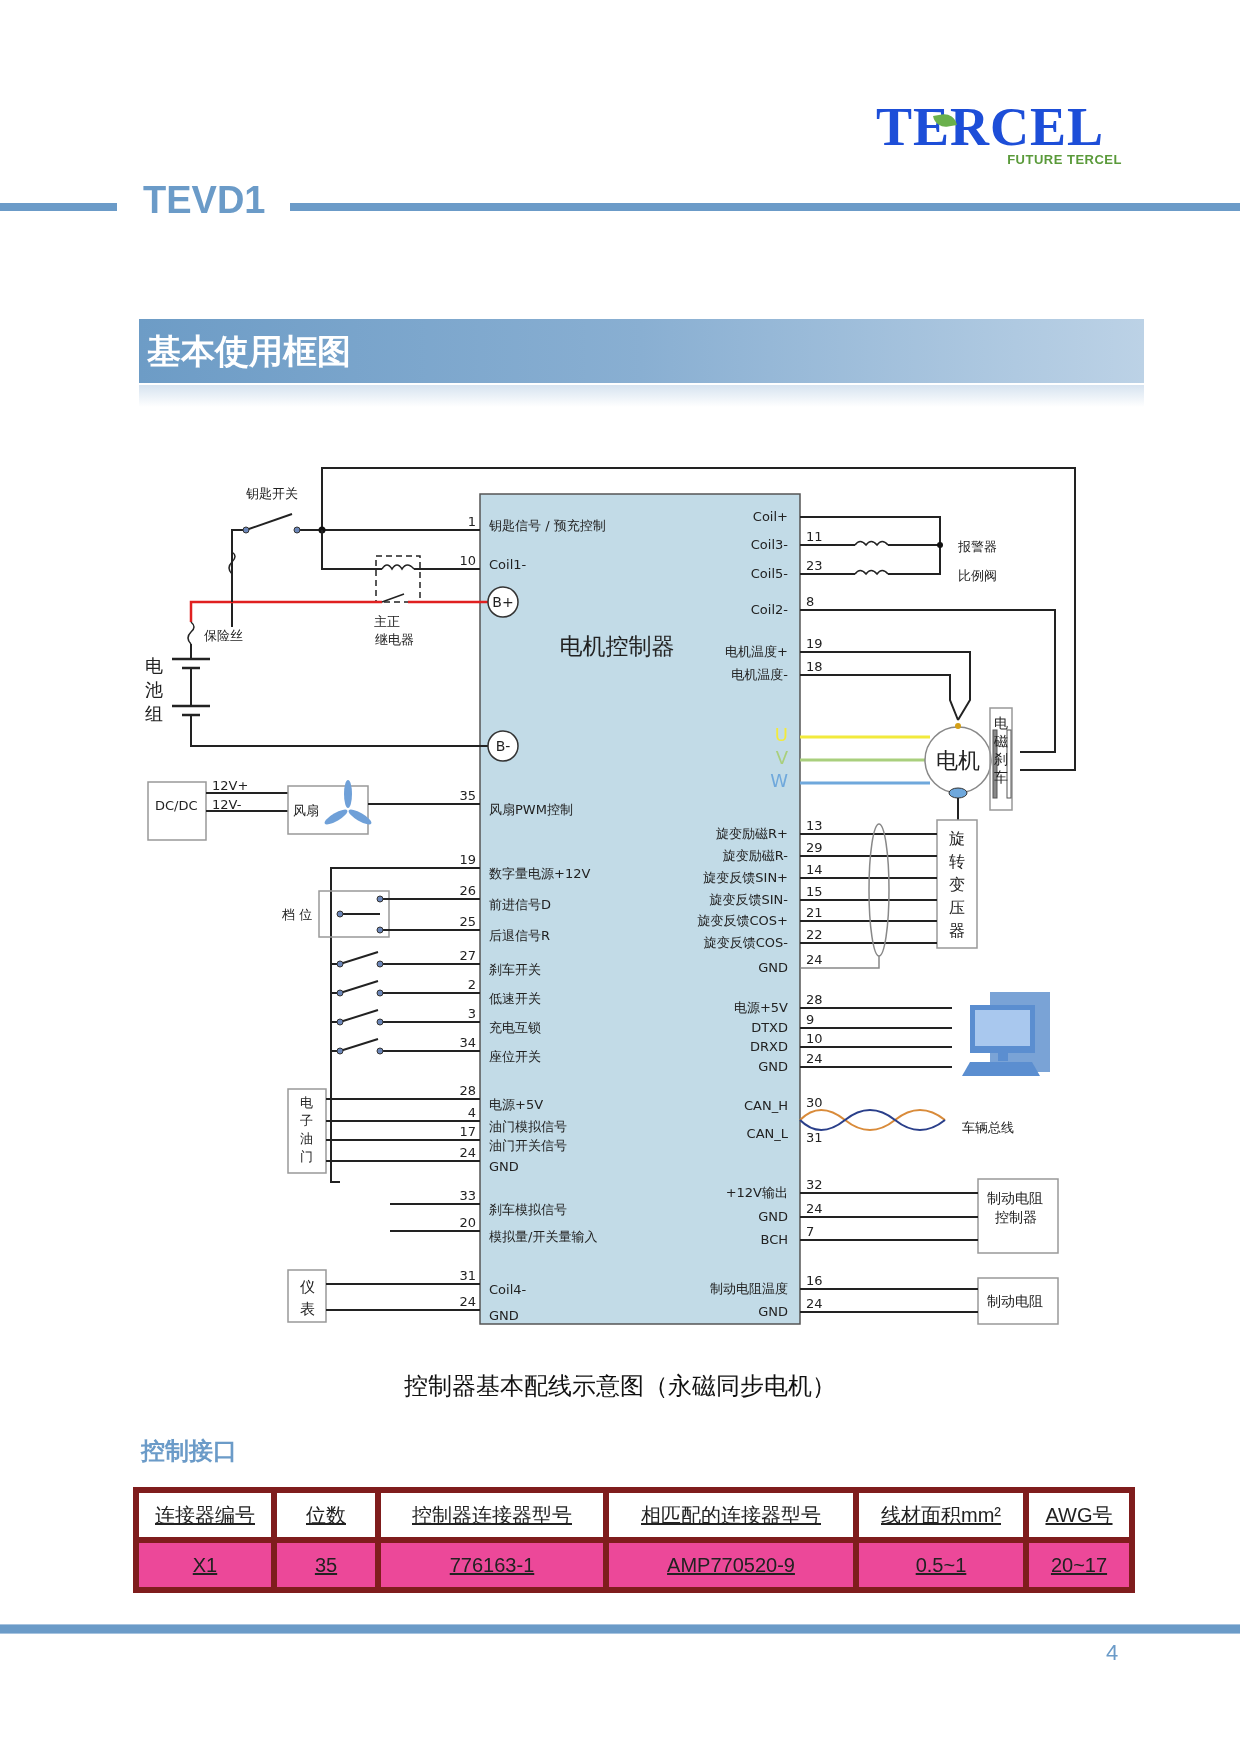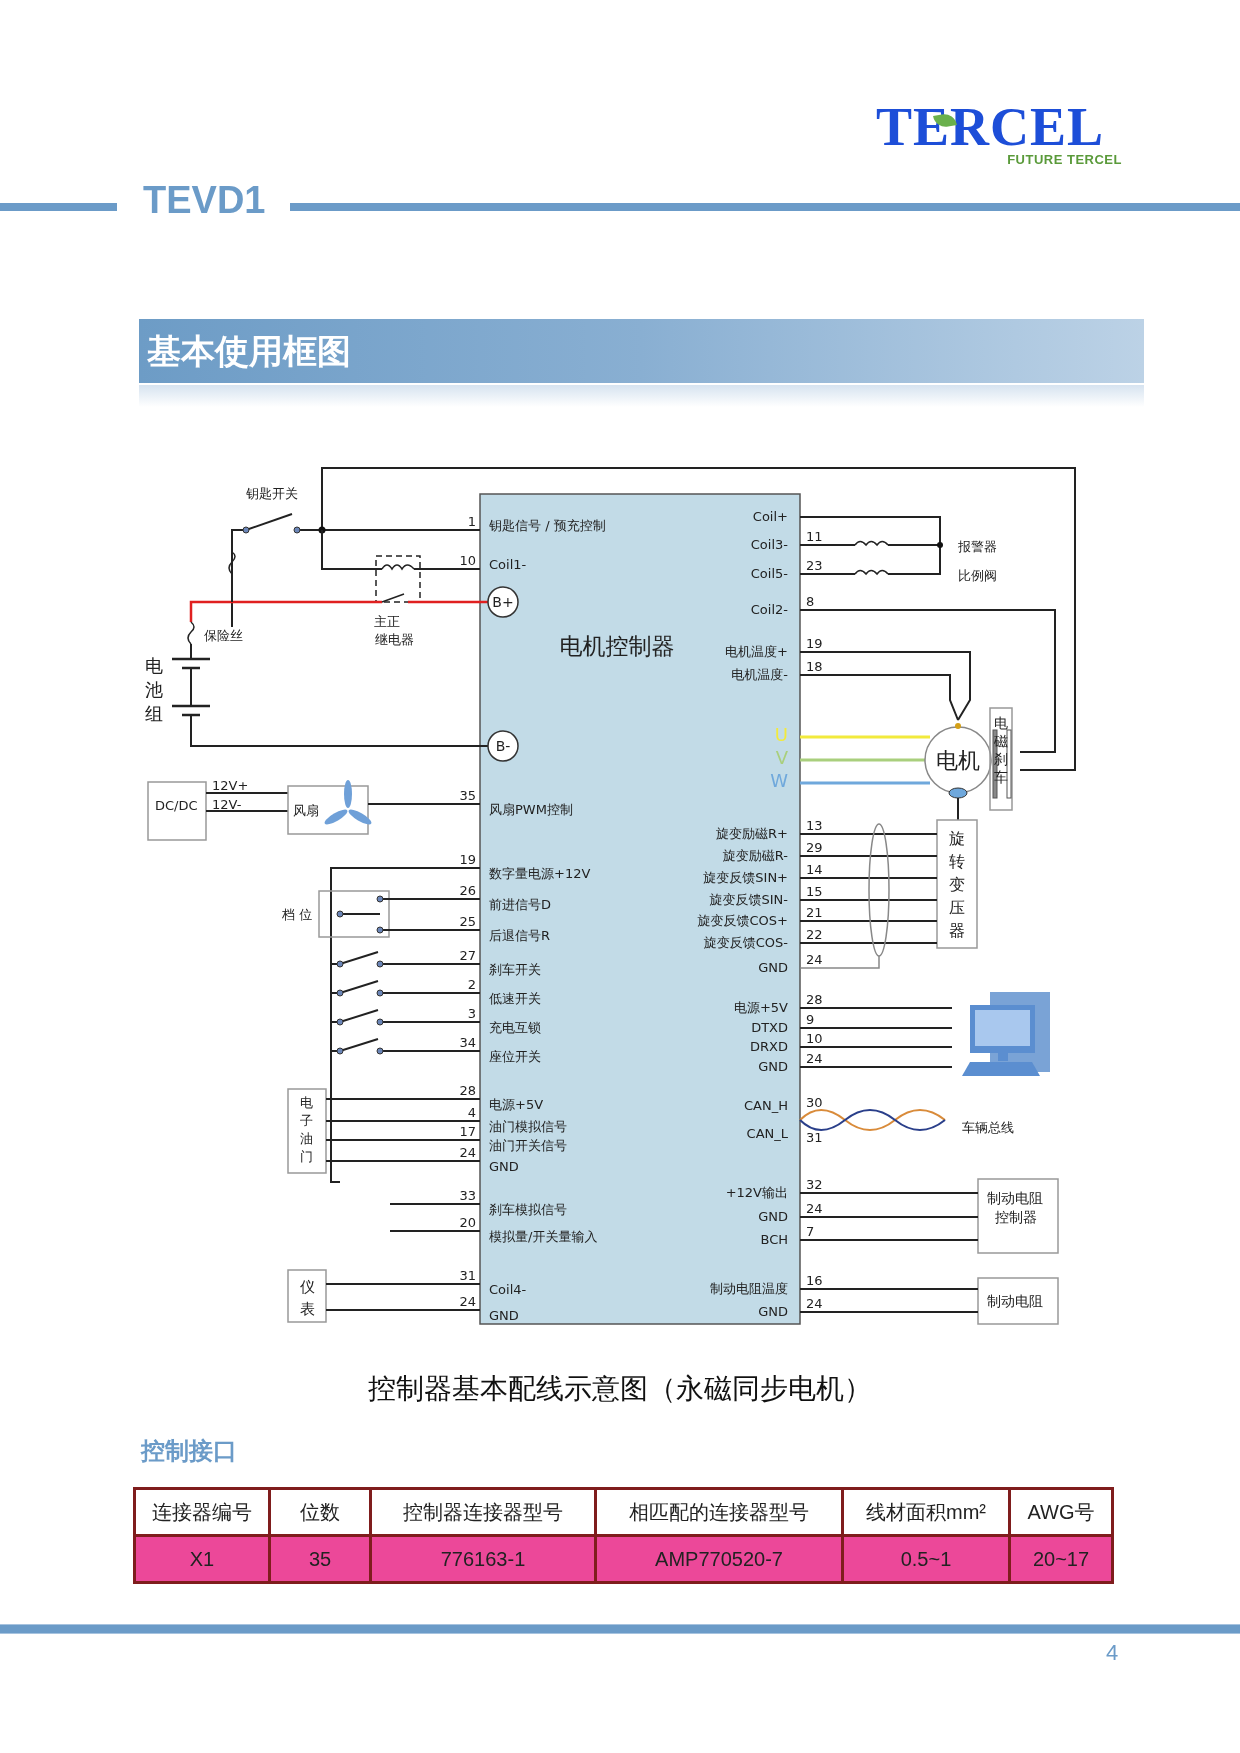--- a/index.html
+++ b/index.html
@@ -8,24 +8,24 @@
   .logo-main{position:absolute;left:0;top:0;font-family:"Liberation Serif","DejaVu Serif",serif;font-weight:bold;font-size:54px;color:#1d4ed8;letter-spacing:1px;line-height:54px;}
   .logo-sub{position:absolute;right:4px;top:52px;font-weight:bold;font-size:13px;color:#5a9a3a;letter-spacing:0.5px;}
   .leaf{position:absolute;left:58px;top:14px;width:22px;height:13px;background:#6ab04c;border-radius:0 14px 0 14px;transform:rotate(-10deg);}
   .hdr-line-l{position:absolute;left:0;top:203px;width:117px;height:8px;background:#6b9bc8;}
   .hdr-line-r{position:absolute;left:290px;top:203px;width:950px;height:8px;background:#6b9bc8;}
   .hdr-title{position:absolute;left:143px;top:178px;font-size:38px;font-weight:bold;color:#6b9bc8;line-height:44px;}
   .banner{position:absolute;left:139px;top:319px;width:1005px;height:64px;background:linear-gradient(90deg,#6d9cc6 0%,#89afd2 50%,#bcd2e6 100%);}
   .banner-title{position:absolute;left:8px;top:10px;font-size:34px;font-weight:bold;color:#fff;line-height:44px;}
   .banner-shadow{position:absolute;left:139px;top:385px;width:1005px;height:22px;background:linear-gradient(180deg,#d6e3f0 0%,#ffffff 100%);}
   svg.diagram{position:absolute;left:0;top:440px;}
-  .caption{position:absolute;left:0;width:1240px;top:1370px;text-align:center;font-size:28px;color:#111;font-family:"DejaVu Sans",sans-serif;}
+  .caption{position:absolute;left:0;width:1240px;top:1370px;text-align:center;font-size:24px;color:#111;font-family:"DejaVu Sans",sans-serif;}
   .sub-title{position:absolute;left:141px;top:1435px;font-size:24px;font-weight:bold;color:#6b9bc8;}
   table.spec{position:absolute;left:133px;top:1487px;border-collapse:collapse;font-size:20px;}
-  table.spec th,table.spec td{border:3px solid #7f1d1d;text-align:center;height:44px;padding:0 8px;font-weight:normal;}
+  table.spec th,table.spec td{border:6px solid #7f1d1d;text-align:center;height:44px;padding:0 8px;font-weight:normal;text-decoration:underline;}
   table.spec td{background:#ec4899;}
   .foot-line{position:absolute;left:0;top:1624px;width:1240px;height:8px;background:#6b9bc8;border-top:1px solid #a7c3df;border-bottom:1px solid #a7c3df;}
   .page-num{position:absolute;left:1106px;top:1640px;font-size:22px;color:#6b9bc8;}
   .t{font-family:"DejaVu Sans",sans-serif;fill:#222;}
 </style>
 </head>
 <body>
 
 <div class="logo">
   <span class="logo-main">TERCEL</span>
@@ -332,21 +332,21 @@
       <th style="width:228px">相匹配的连接器型号</th>
       <th style="width:148px">线材面积mm²</th>
       <th style="width:84px">AWG号</th>
     </tr>
   </thead>
   <tbody>
     <tr>
       <td>X1</td>
       <td>35</td>
       <td>776163-1</td>
-      <td>AMP770520-7</td>
+      <td>AMP770520-9</td>
       <td>0.5~1</td>
       <td>20~17</td>
     </tr>
   </tbody>
 </table>
 
 <div class="foot-line"></div>
 <div class="page-num">4</div>
 
 </body></html>

